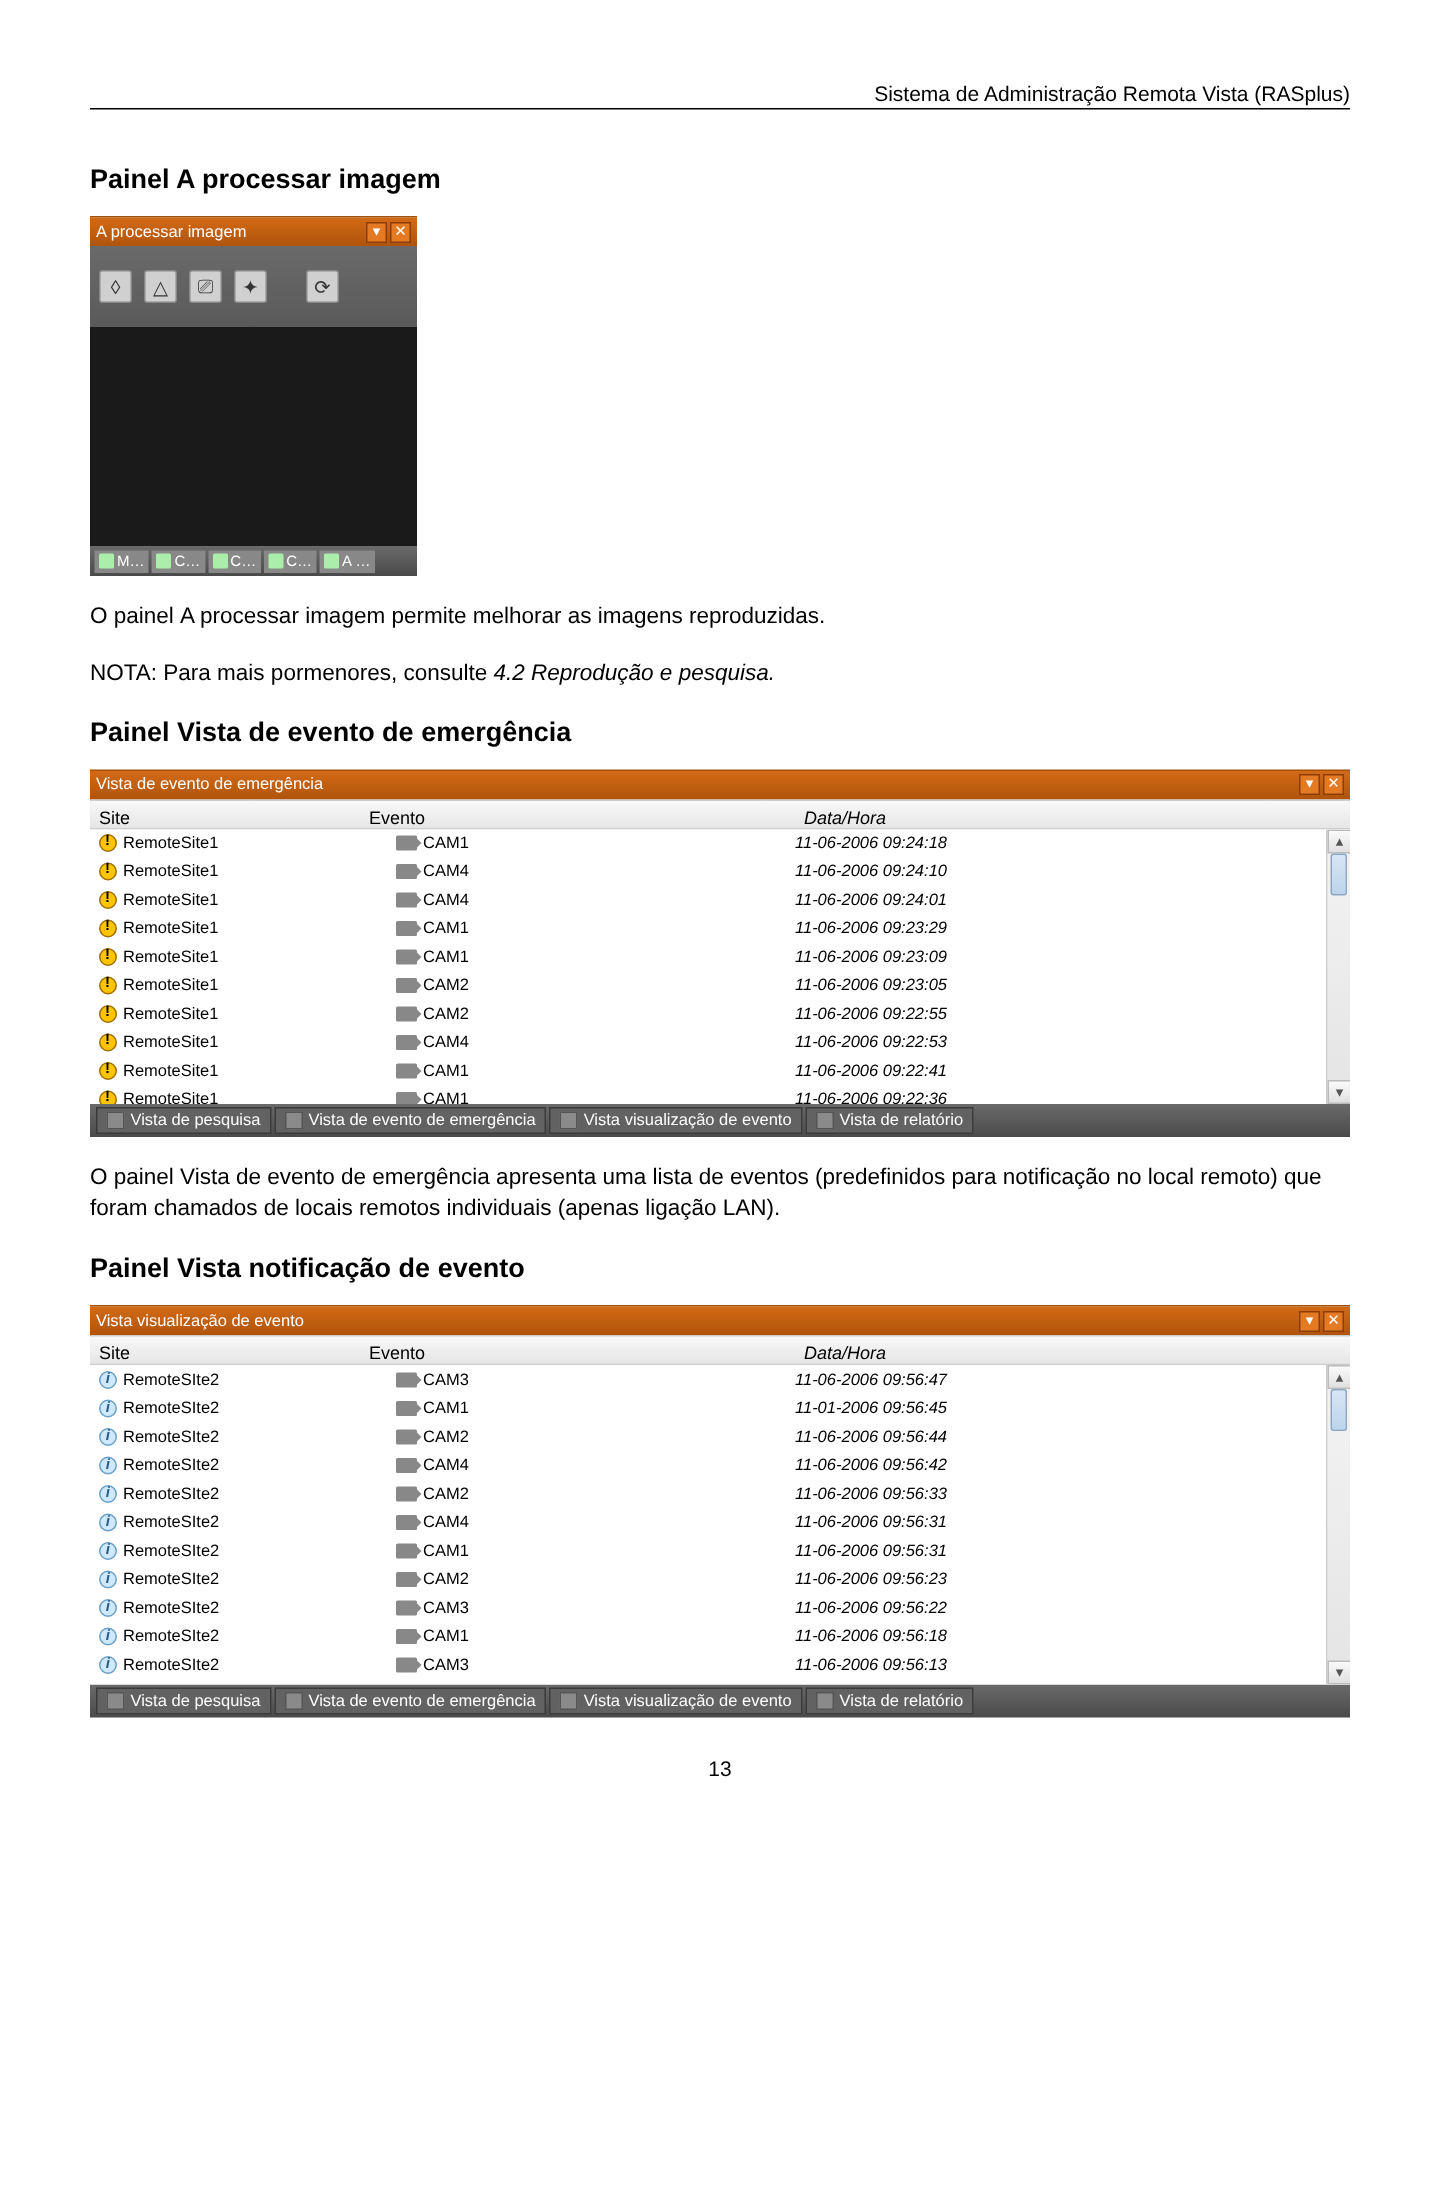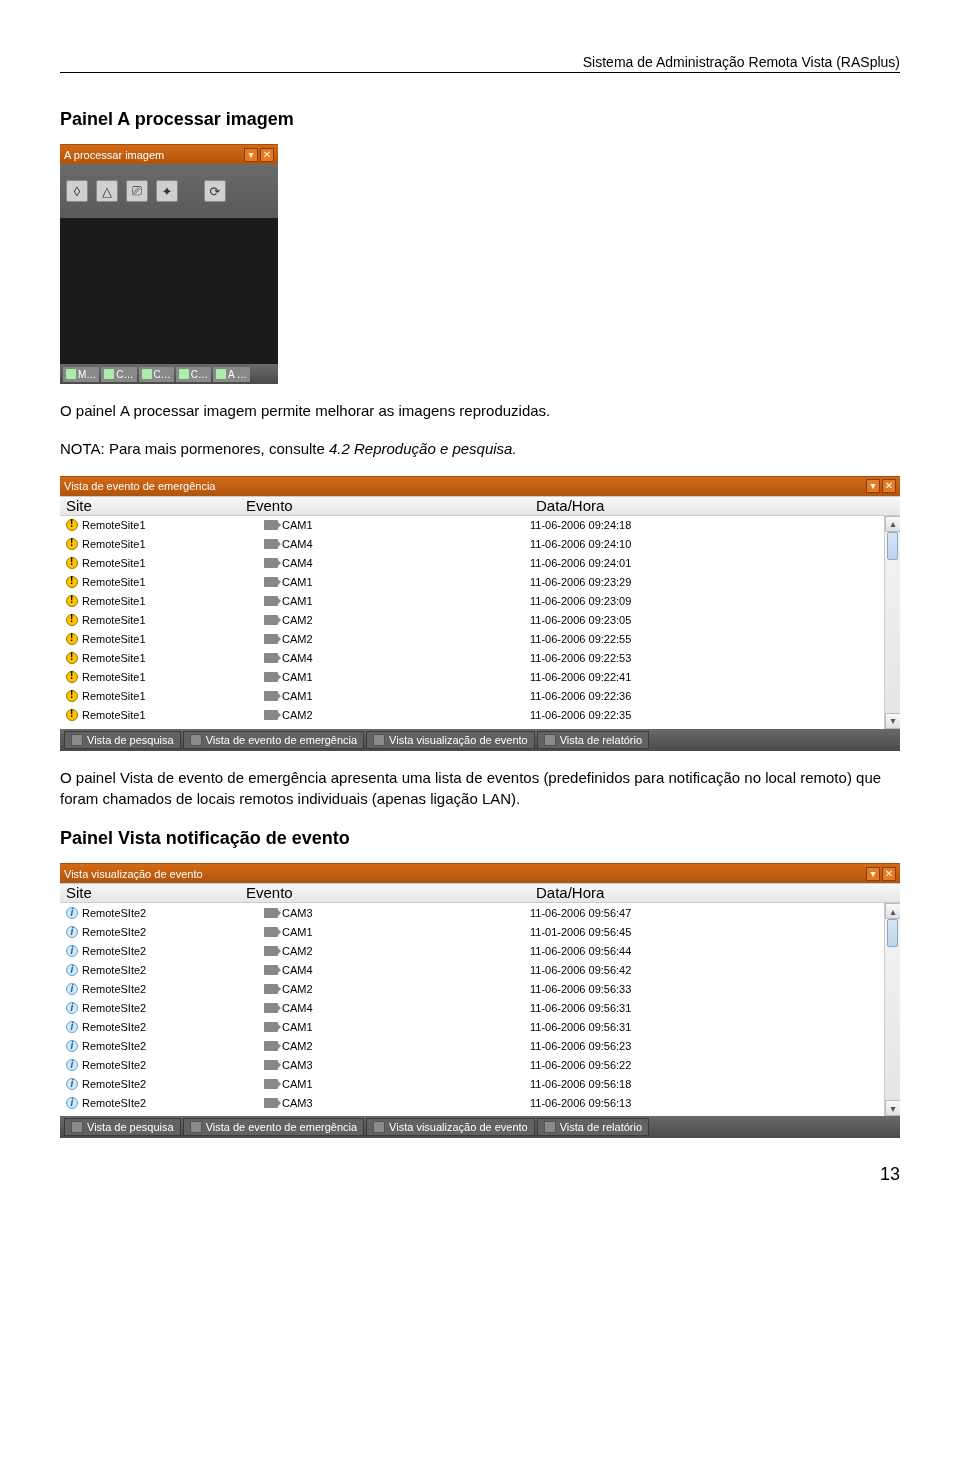--- a/index.html
+++ b/index.html
@@ -16,42 +16,42 @@
   .panel-titlebar { background: linear-gradient(#d26a16,#b0540c); color: #fff; font-size: 11px; height: 20px; display: flex; align-items: center; padding: 0 4px; justify-content: space-between; border-top: 1px solid #a2500a; }
   .titlebar-icons { display: flex; gap: 2px; }
   .titlebar-btn { width: 14px; height: 14px; background: #e47a24; border: 1px solid #8c3d08; display: flex; align-items: center; justify-content: center; font-size: 10px; line-height: 1; color: #fff; }
   .small-body { background: linear-gradient(#6a6a6a,#5a5a5a); height: 54px; padding: 8px 6px; display: flex; gap: 8px; align-items: center; }
   .tool-btn { width: 22px; height: 22px; background: #d0d0d0; border: 1px solid #888; border-radius: 2px; display: flex; align-items: center; justify-content: center; font-size: 13px; color: #333; }
   .tool-btn span { pointer-events: none; }
   .panel-black { background: #1a1a1a; height: 146px; }
   .panel-strip { background: linear-gradient(#6a6a6a,#4a4a4a); height: 20px; display: flex; align-items: center; gap: 2px; padding: 0 3px; }
   .strip-tab { background: #888; color: #fff; font-size: 10px; padding: 0 3px; height: 15px; display: flex; align-items: center; gap: 2px; }
   .strip-tab .icn { width: 10px; height: 10px; background: #aea; border-radius: 1px; }
-  .grid-panel .head-row { background: linear-gradient(#f8f8f8,#e6e6e6); display: flex; font-size: 15px; height: 20px; align-items: flex-start; border-bottom: 1px solid #ccc; border-top: 1px solid #ccc; }
+  .grid-panel .head-row { background: linear-gradient(#f8f8f8,#e6e6e6); display: flex; font-size: 12px; height: 20px; align-items: flex-end; border-bottom: 1px solid #ccc; border-top: 1px solid #ccc; }
   .grid-panel .head-row .col { padding: 0 6px; }
   .grid-panel .body-area { background: #fff; max-height: 240px; overflow: hidden; position: relative; }
   .grid-panel .row { display: flex; font-size: 11px; height: 19px; align-items: center; color: #000; }
   .col-site { width: 180px; display: flex; align-items: center; gap: 4px; padding-left: 6px; }
   .col-ev { width: 290px; display: flex; align-items: center; gap: 4px; padding-left: 24px; }
-  .col-dt { flex: 1; }
+  .col-dt { flex: 1; font-style: italic; }
   .ic-warn { width: 12px; height: 12px; border-radius: 6px; background: #ffc400; border: 1px solid #a07000; position: relative; }
   .ic-warn::after { content:"!"; position:absolute; left:3px; top:-2px; font-size:10px; color:#000; font-weight:bold; }
   .ic-info { width: 12px; height: 12px; border-radius: 6px; background: #cde8ff; border: 1px solid #6aa0c8; position: relative; }
   .ic-info::after { content:"i"; position:absolute; left:3.5px; top:-1px; font-size:10px; color:#2b5d85; font-weight:bold; font-style: italic;}
   .ic-cam { width: 14px; height: 10px; background: #888; border-radius: 1px; position: relative; }
   .ic-cam::before { content:""; position:absolute; right:-3px; top:2px; width:0;height:0;border-top:3px solid transparent;border-bottom:3px solid transparent;border-left:3px solid #888; }
   .scrollbar-fake { position:absolute; right:0; top:0; bottom:0; width:16px; background:linear-gradient(#f4f4f4,#e4e4e4); border-left:1px solid #ccc; }
   .scrollbar-fake .arrow { width:16px;height:16px;display:flex;align-items:center;justify-content:center;font-size:10px;color:#555;background:linear-gradient(#fafafa,#e0e0e0);border:1px solid #bbb; }
   .scrollbar-fake .track { position:absolute; top:16px; bottom:16px; left:0; right:0; }
   .scrollbar-fake .thumb { position:absolute; left:2px; right:2px; top:0; height:28px; background:linear-gradient(#d8e6f5,#bcd4ea); border:1px solid #8aa8c4; border-radius:2px; }
   .scrollbar-fake .arrow.bottom { position:absolute; bottom:0; left:0; }
   .footer-tabs { background: linear-gradient(#6a6a6a,#4a4a4a); height: 22px; display:flex; align-items:center; gap:2px; padding:0 4px; font-size:11px; color:#fff; }
   .ftab { display:flex; align-items:center; gap:4px; padding:0 6px; height:18px; background:#626262; border:1px solid #3b3b3b; }
   .ftab .ficn { width:12px;height:12px;background:#8a8a8a;border:1px solid #555; }
-  .page-num { text-align: right; font-size: 18px; margin-top: 26px; }
+  .page-num { text-align: center; font-size: 14px; margin-top: 26px; }
 </style>
 </head>
 <body>
 
 <div class="page">
 
   <div class="page-header">
     <span>Sistema de Administração Remota Vista (RASplus)</span>
     <div class="page-header-rule"></div>
   </div>
@@ -109,35 +109,36 @@
     </div>
   </div>
 
   <p class="body-text">
     <span>O painel </span><span style="font-family:Arial">A processar imagem</span><span> permite melhorar as imagens reproduzidas.</span>
   </p>
   <p class="body-text">
     <span>NOTA: Para mais pormenores, consulte </span><i>4.2 Reprodução e pesquisa.</i>
   </p>
 
+  <h2>Painel Vista de evento de emergência</h2>
 
   <div class="panel-shot wide-panel grid-panel">
     <div class="panel-titlebar">
       <span>Vista de evento de emergência</span>
       <div class="titlebar-icons">
         <div class="titlebar-btn">▾</div>
         <div class="titlebar-btn">✕</div>
       </div>
     </div>
     <div class="head-row">
       <div class="col col-site">Site</div>
       <div class="col col-ev">Evento</div>
       <div class="col col-dt">Data/Hora</div>
     </div>
-    <div class="body-area" id="grid1-body" style="height: 213px;">
+    <div class="body-area" id="grid1-body" style="height: 183px;">
       <div class="row">
           <div class="col-site">
             <span class="ic-warn"></span>
             <span>RemoteSite1</span>
           </div>
           <div class="col-ev">
             <span class="ic-cam"></span>
             <span>CAM1</span>
           </div>
           <div class="col-dt">11-06-2006  09:24:18</div>

